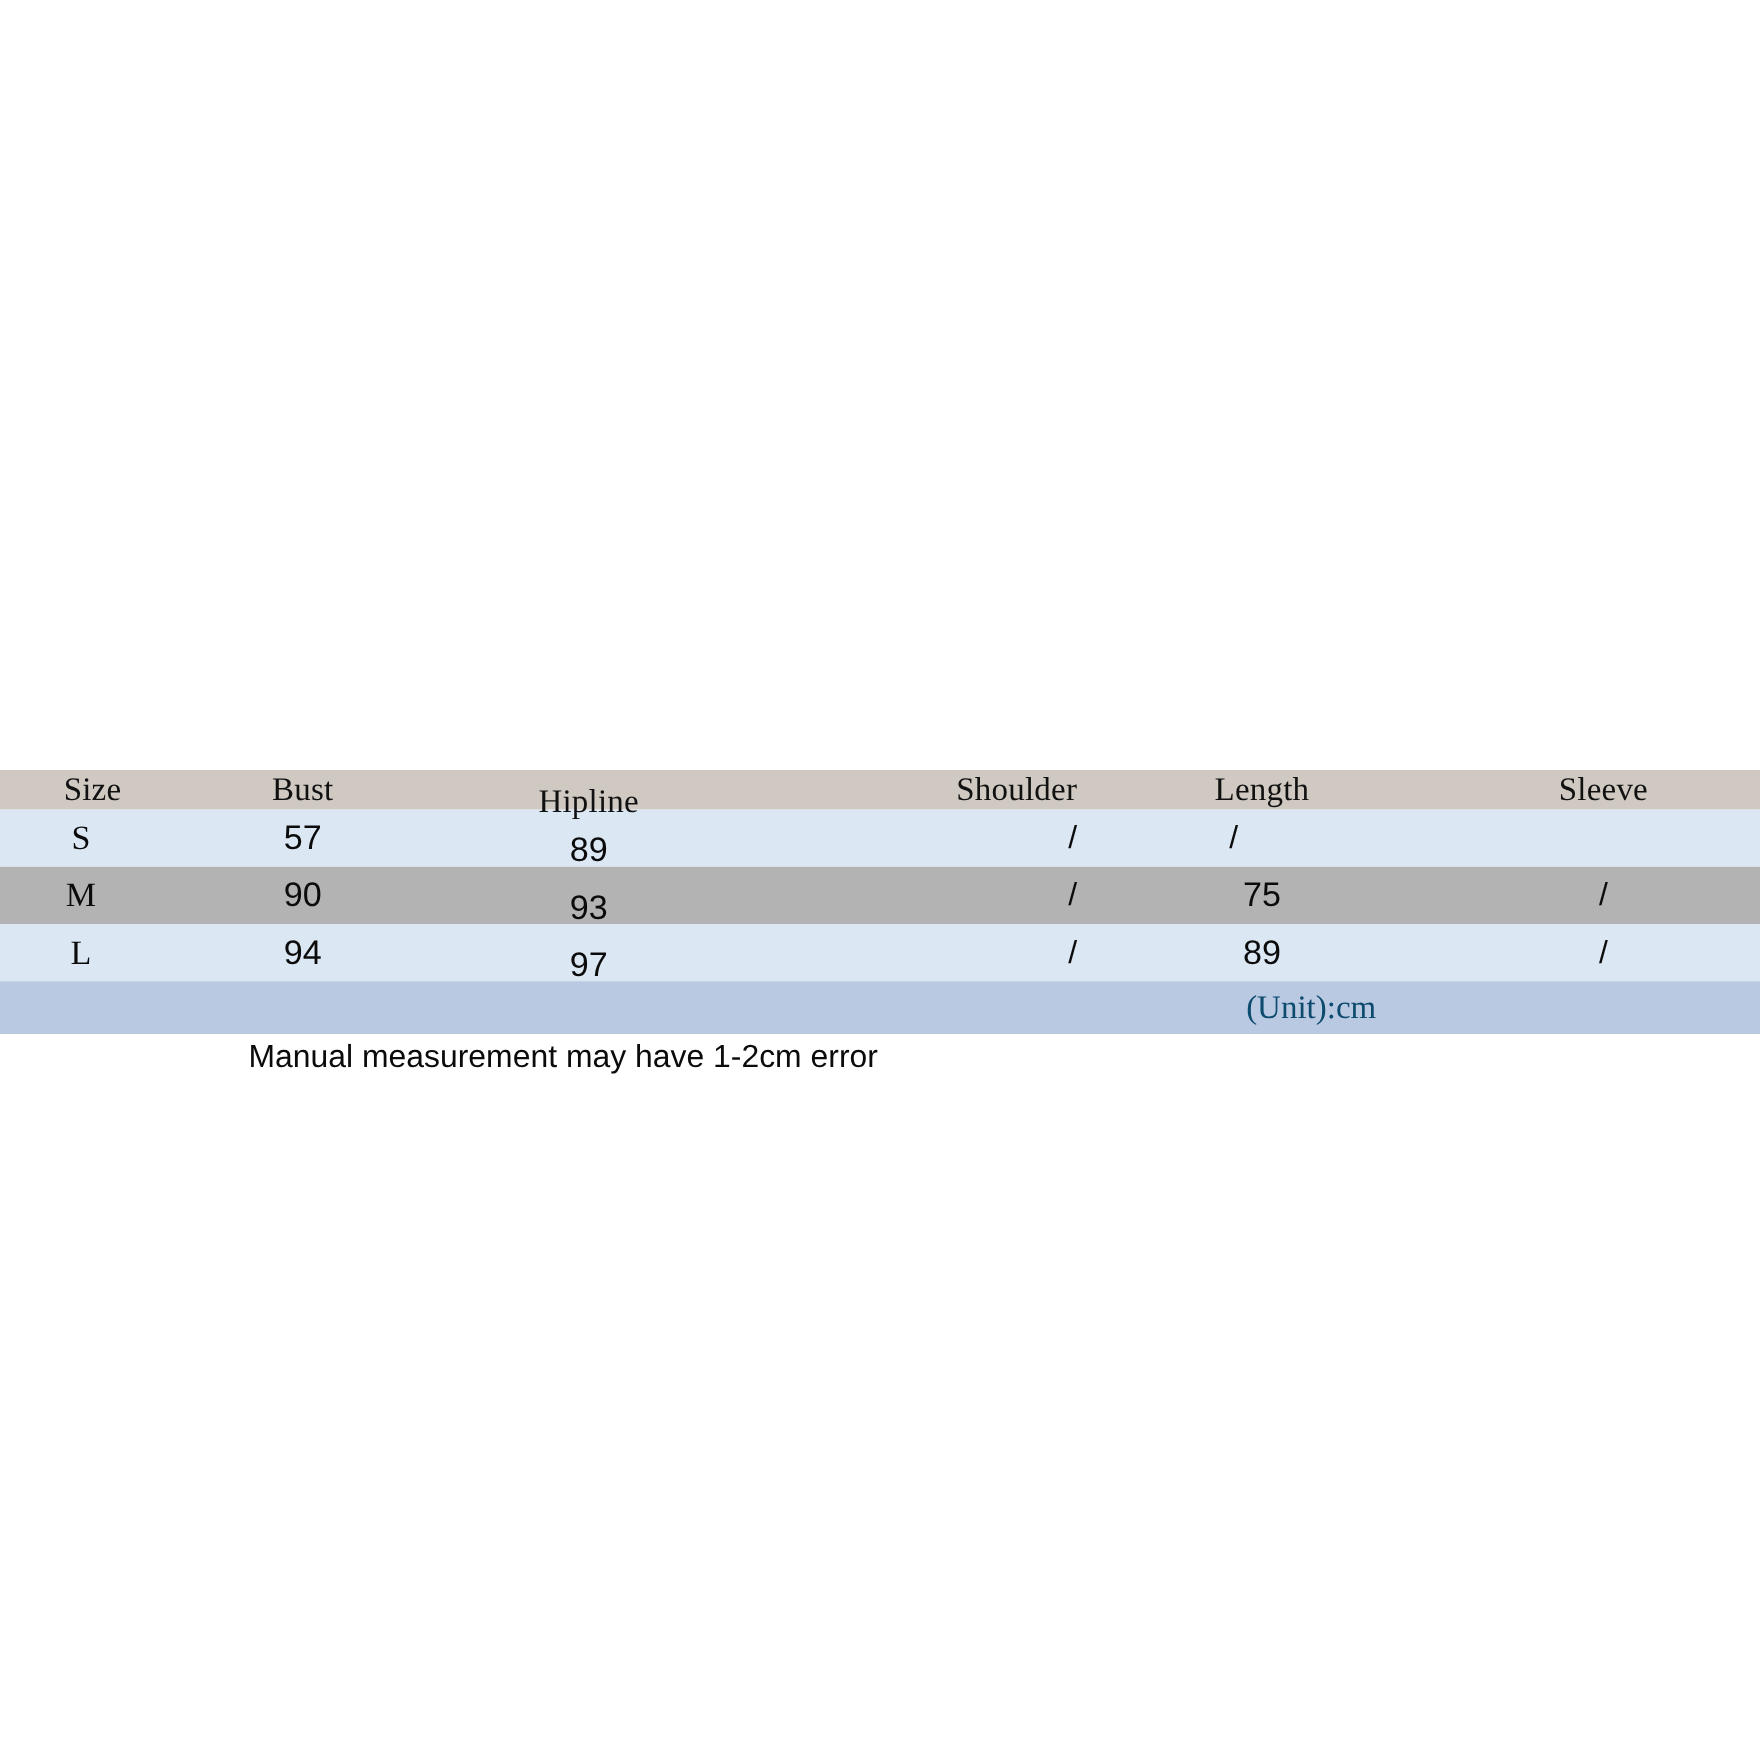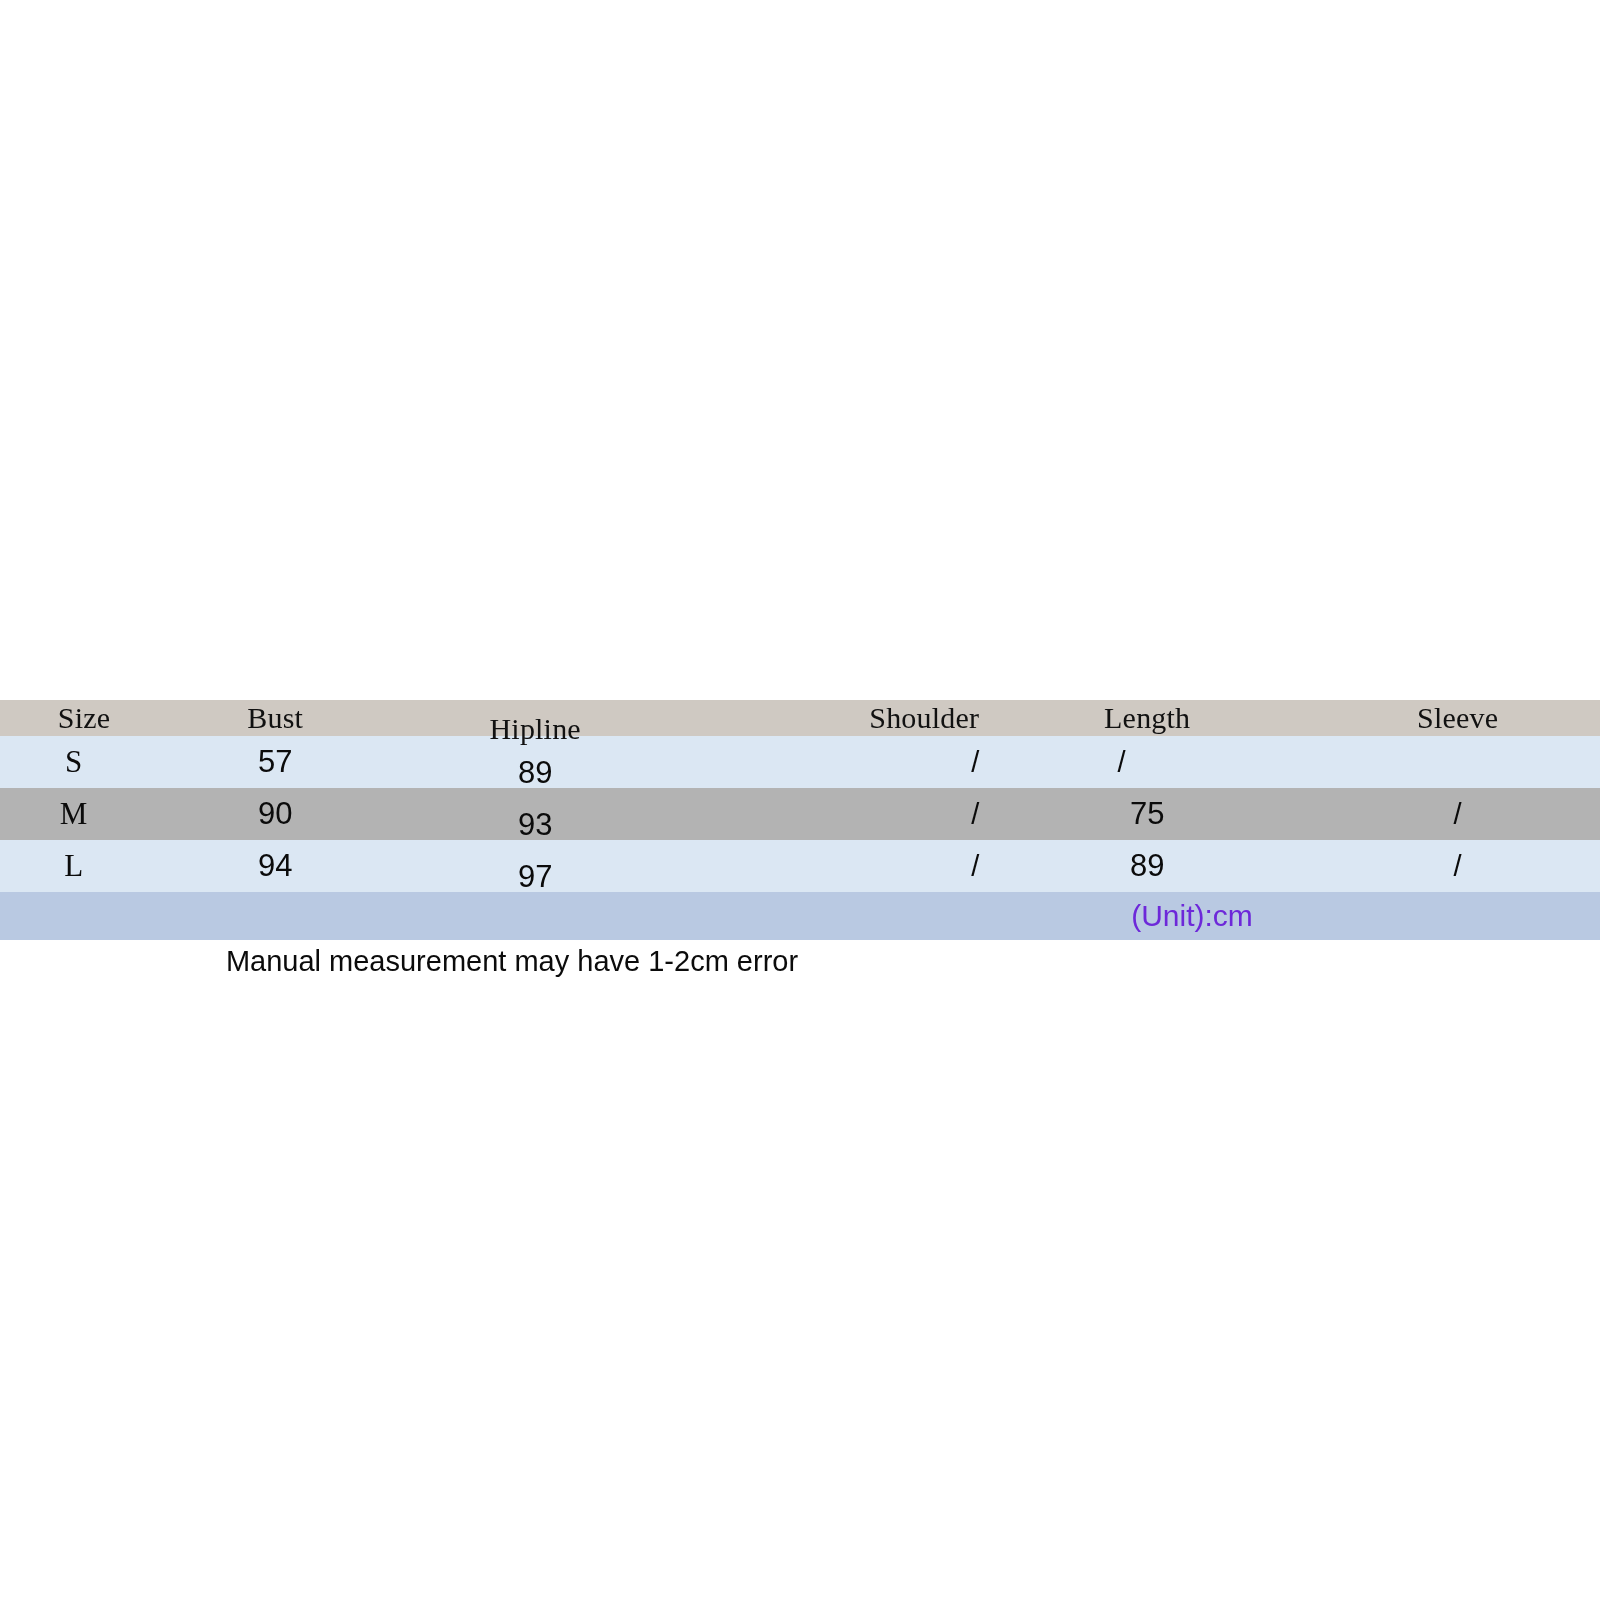--- a/index.html
+++ b/index.html
@@ -100,23 +100,23 @@
   }
   .unit-text {
     position: absolute;
     left: 64%;
     top: 0;
     width: 21%;
     height: 48px;
     display: flex;
     align-items: center;
     justify-content: center;
-    font-family: Liberation Sans, sans-serif;
+    font-family: Liberation Serif, serif;
     font-size: 30px;
-    color: #6d28d9;
+    color: #0c4a6e;
   }
 </style>
 </head>
 <body>
 
 <div class="size-chart">
 
   <div class="row header-row">
     <div class="c0">Size</div>
     <div class="c1">Bust</div>

